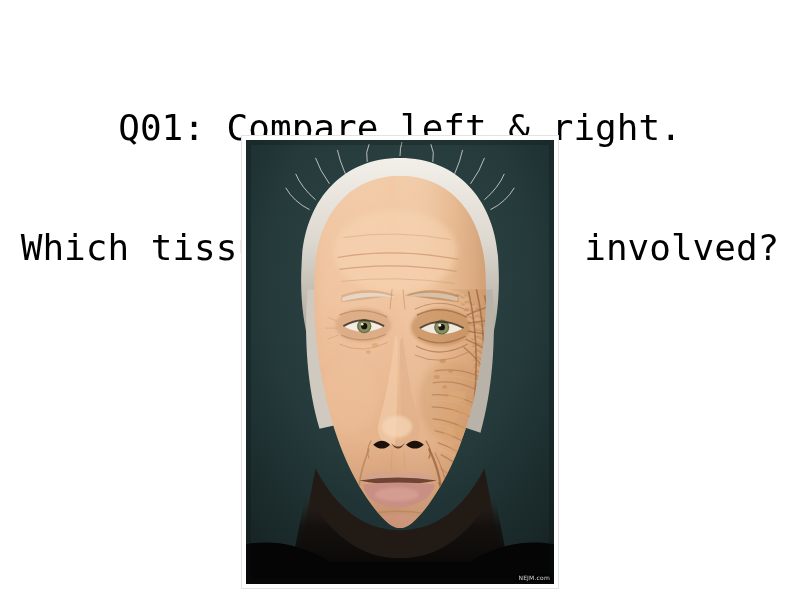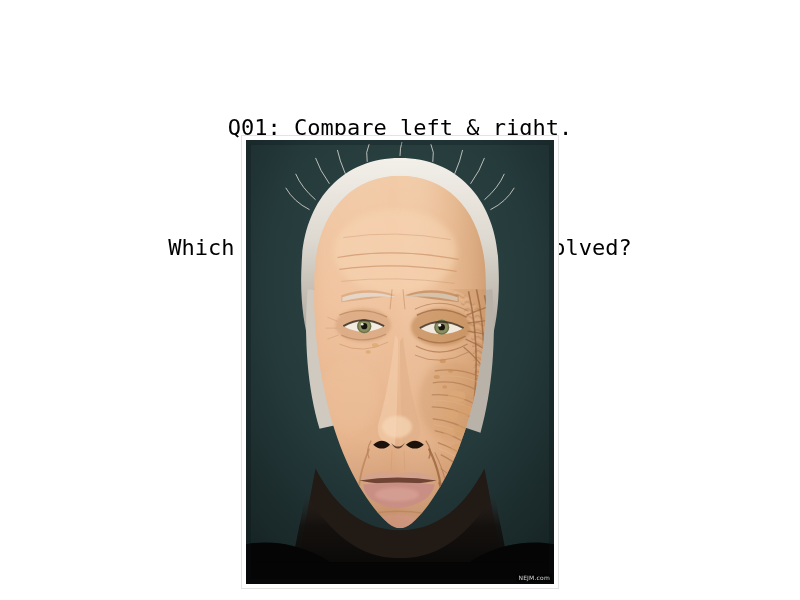--- a/index.html
+++ b/index.html
@@ -25,21 +25,21 @@
 
   
   #title-block {
     position: absolute;
     left: 0;
     top: 28px;
     width: 800px;
     text-align: center;
     color: #000000;
     font-family: "DejaVu Sans Mono", "Liberation Mono", monospace;
-    font-size: 22px;
+    font-size: 36px;
     line-height: 40px;
     letter-spacing: 0px;
     white-space: pre;
   }
   #title-line-1 { display: block; }
   #title-line-2 { display: block; }
 
   
   #photo-frame {
     position: absolute;

